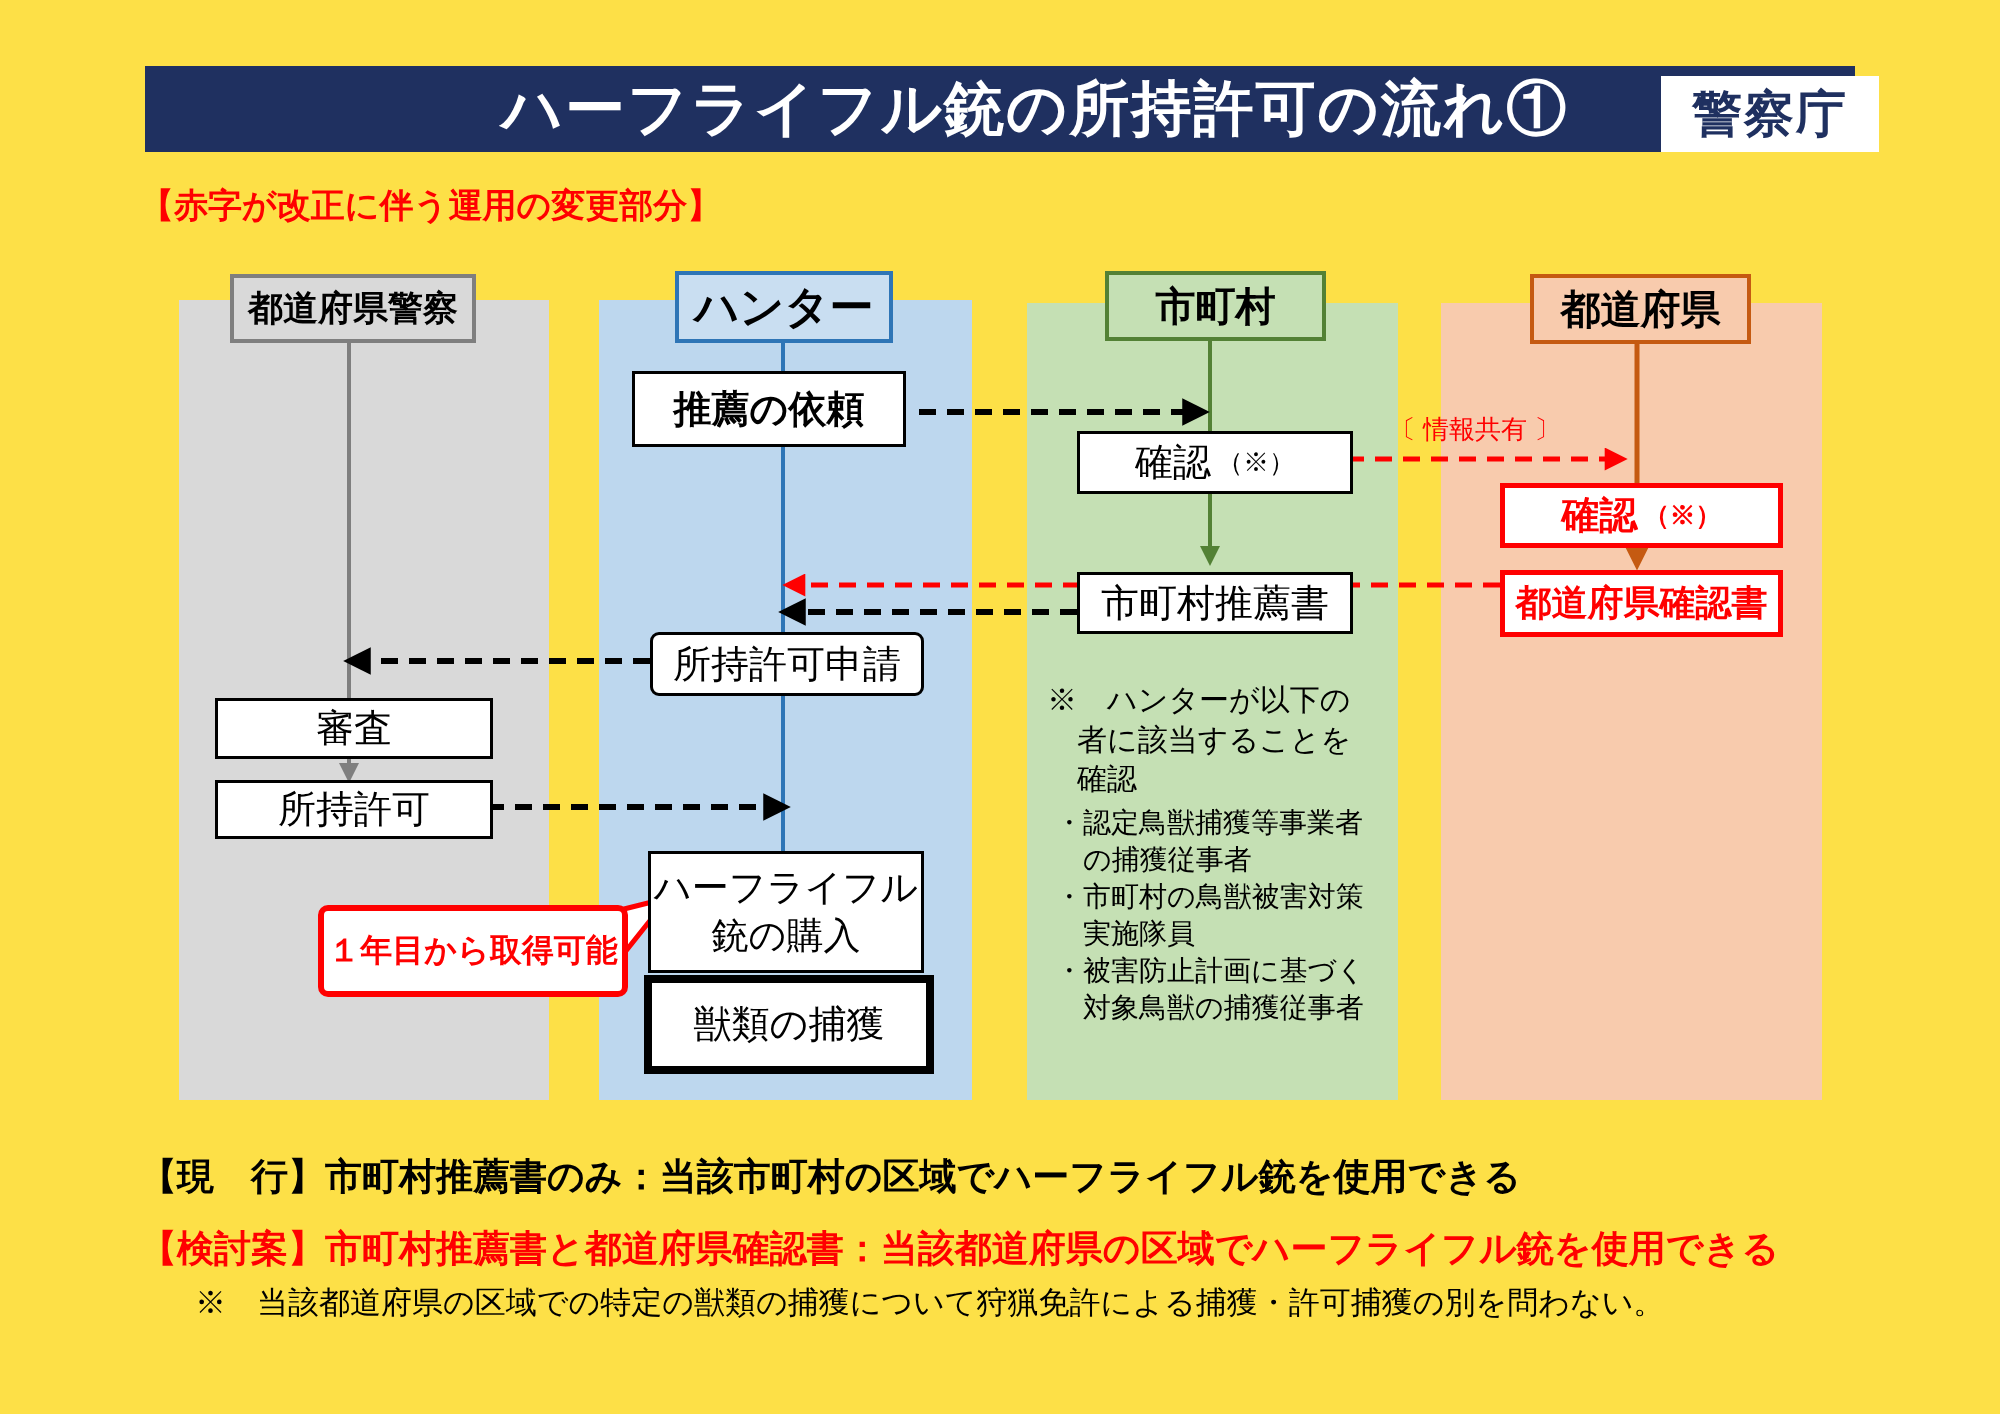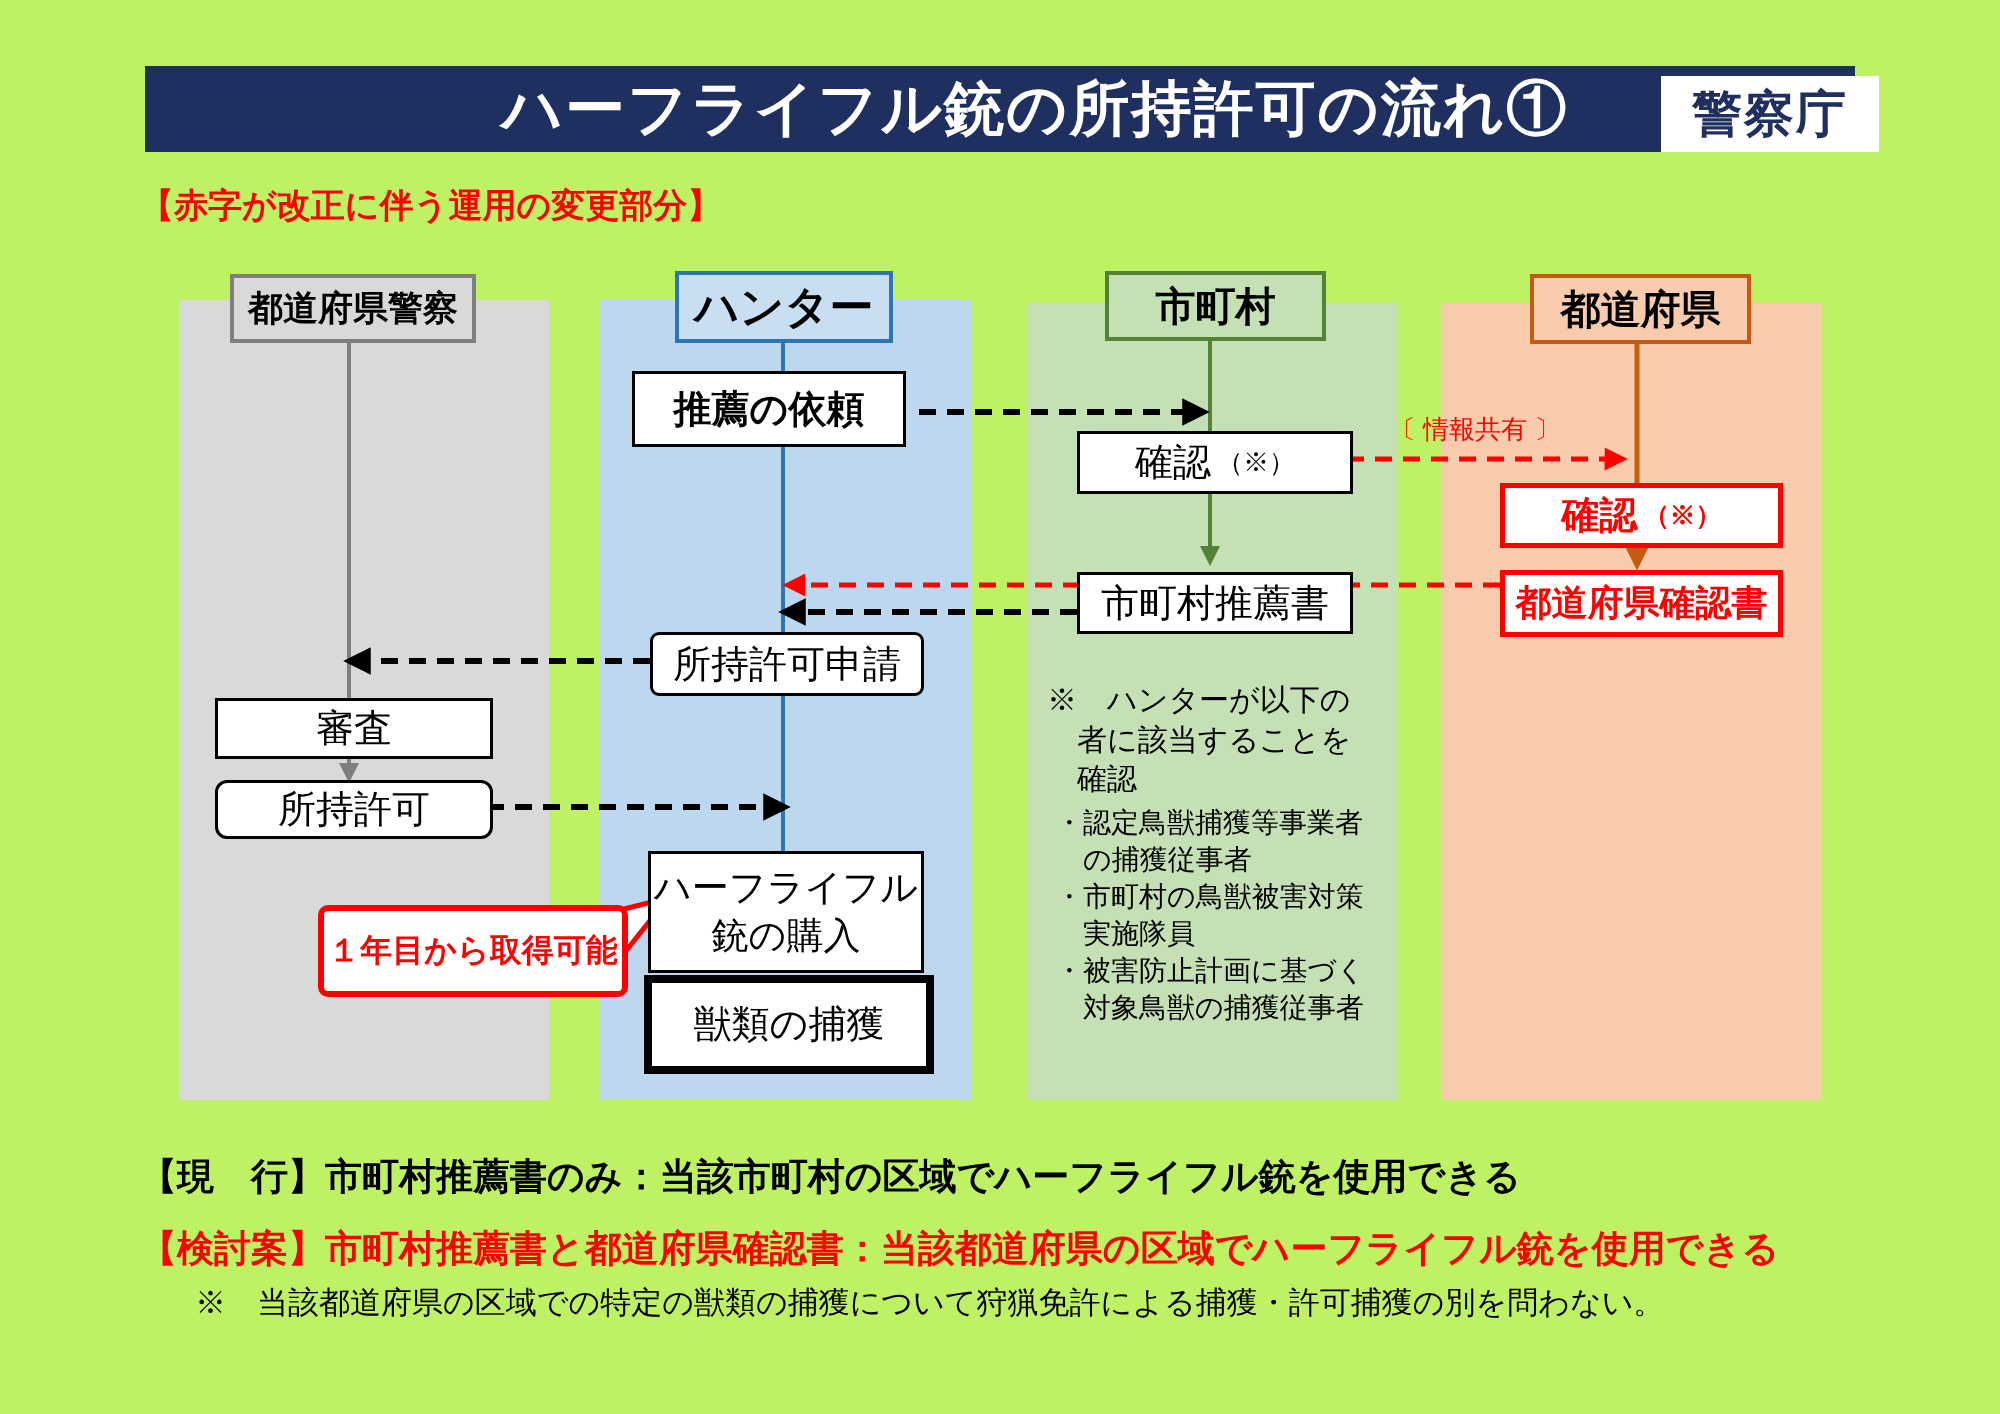--- a/index.html
+++ b/index.html
@@ -1,17 +1,17 @@
 <!DOCTYPE html>
 <html><head>
 <meta charset="utf-8">
 <style>
   html,body{margin:0;padding:0;background:#ffffff;}
   .canvas{
-    position:relative;width:2000px;height:1414px;background:#bef264;overflow:hidden;
+    position:relative;width:2000px;height:1414px;background:#fde047;overflow:hidden;
     font-family:"Liberation Sans",sans-serif;
   }
   .abs{position:absolute;}
   
   .titlebar{
     left:145px;top:66px;width:1710px;height:86px;background:#1f3060;
     display:flex;align-items:center;justify-content:center;z-index:3;
   }
   .titlebar .title{
     color:#ffffff;font-size:60px;font-weight:bold;letter-spacing:2px;white-space:nowrap;
@@ -46,21 +46,21 @@
   .node{
     z-index:3;background:#ffffff;border:3px solid #000000;color:#000;
     display:flex;align-items:center;justify-content:center;text-align:center;
     font-size:38px;white-space:nowrap;
   }
   .nd-request{left:632px;top:371px;width:268px;height:70px;font-weight:bold;}
   .nd-muni-check{left:1077px;top:431px;width:270px;height:57px;}
   .nd-muni-letter{left:1077px;top:572px;width:270px;height:56px;}
   .nd-application{left:650px;top:632px;width:268px;height:58px;border-radius:9px;}
   .nd-exam{left:215px;top:698px;width:272px;height:55px;}
-  .nd-permit{left:215px;top:780px;width:272px;height:53px;border-radius:12px;}
+  .nd-permit{left:215px;top:780px;width:272px;height:53px;}
   .nd-purchase{left:648px;top:851px;width:270px;height:116px;font-size:37px;white-space:pre-line;line-height:1.3;}
   .nd-capture{left:644px;top:975px;width:274px;height:83px;border-width:8px;}
   .nd-red{border:5px solid #ff0000;color:#ff0000;font-weight:bold;}
   .nd-pref-check{left:1500px;top:483px;width:273px;height:55px;}
   .nd-pref-letter{left:1500px;top:570px;width:273px;height:57px;font-size:36px;}
   .check-suffix{font-size:26px;font-weight:normal;margin-left:6px;}
   .nd-red .check-suffix{font-weight:bold;}
   
   .info-share{
     left:1385px;top:412px;width:180px;z-index:3;color:#ff0000;font-size:26px;

